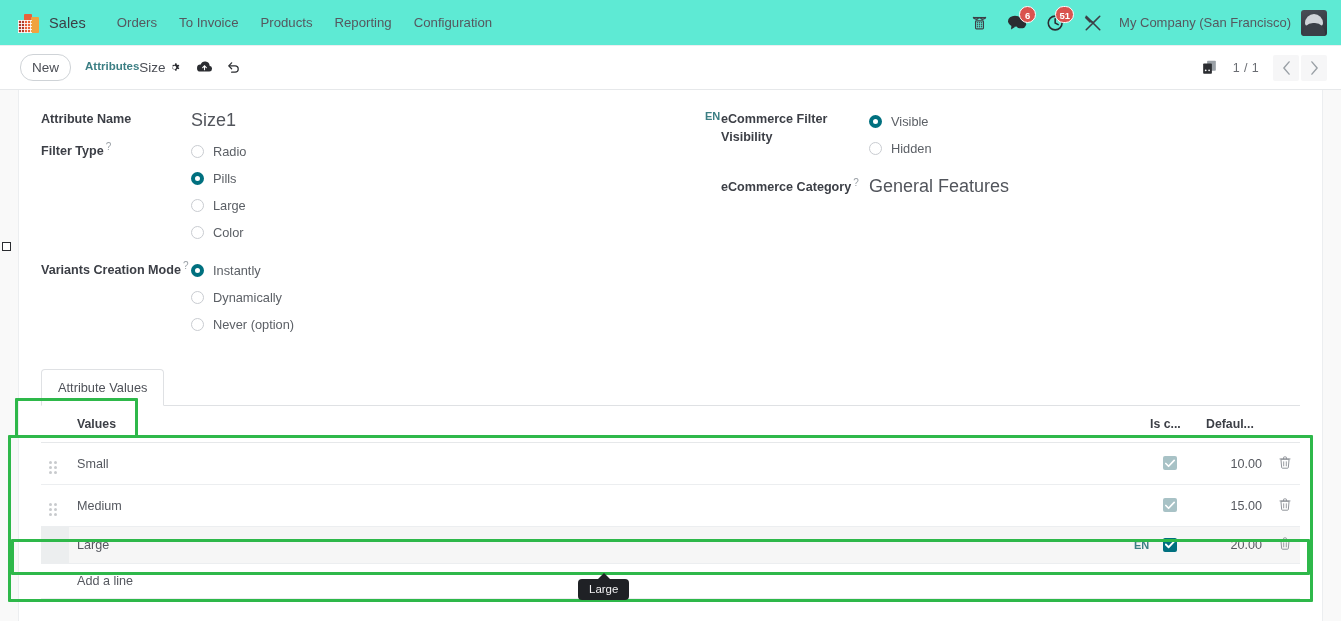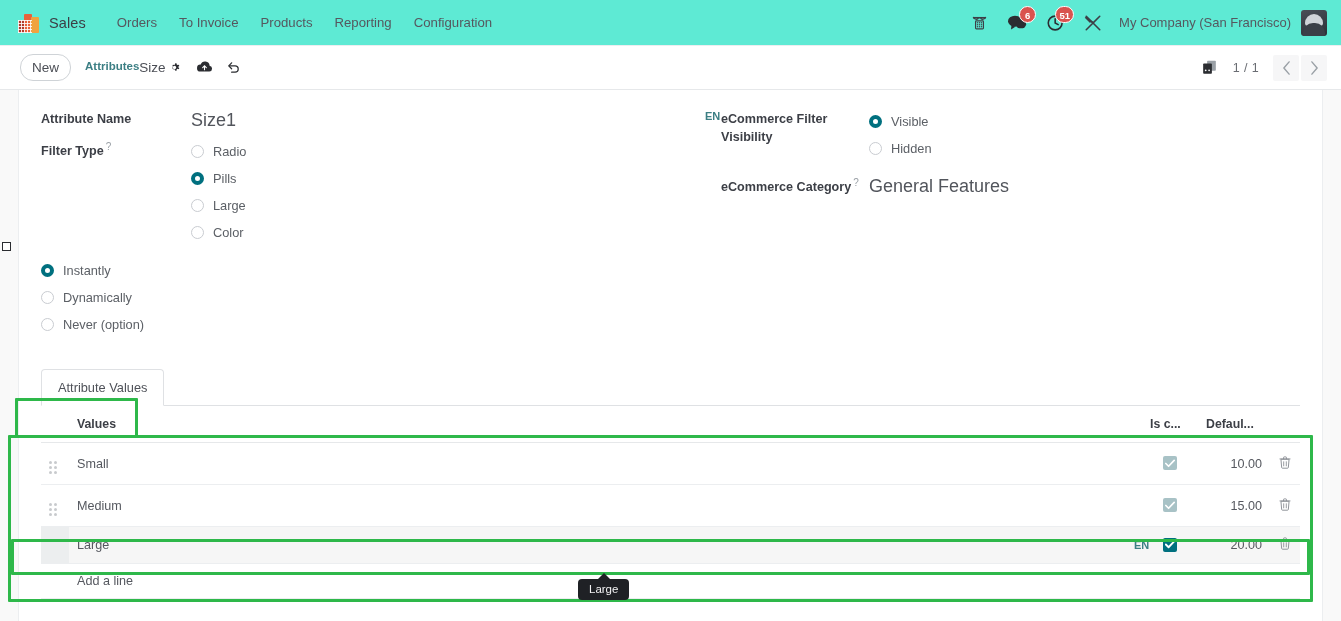--- a/index.html
+++ b/index.html
@@ -567,20 +567,23 @@
               <span class="radio-label">Large</span>
             </label>
             <label class="radio-opt">
               <span class="radio-dot"></span>
               <span class="radio-label">Color</span>
             </label>
           </div>
         </div>
 
         <div class="field-row" style="margin-top:11px">
+          <div class="field-label">
+            <span>Variants Creation Mode</span><span class="help-mark">?</span>
+          </div>
           <div class="radio-group">
             <label class="radio-opt checked">
               <span class="radio-dot"></span>
               <span class="radio-label">Instantly</span>
             </label>
             <label class="radio-opt">
               <span class="radio-dot"></span>
               <span class="radio-label">Dynamically</span>
             </label>
             <label class="radio-opt">

